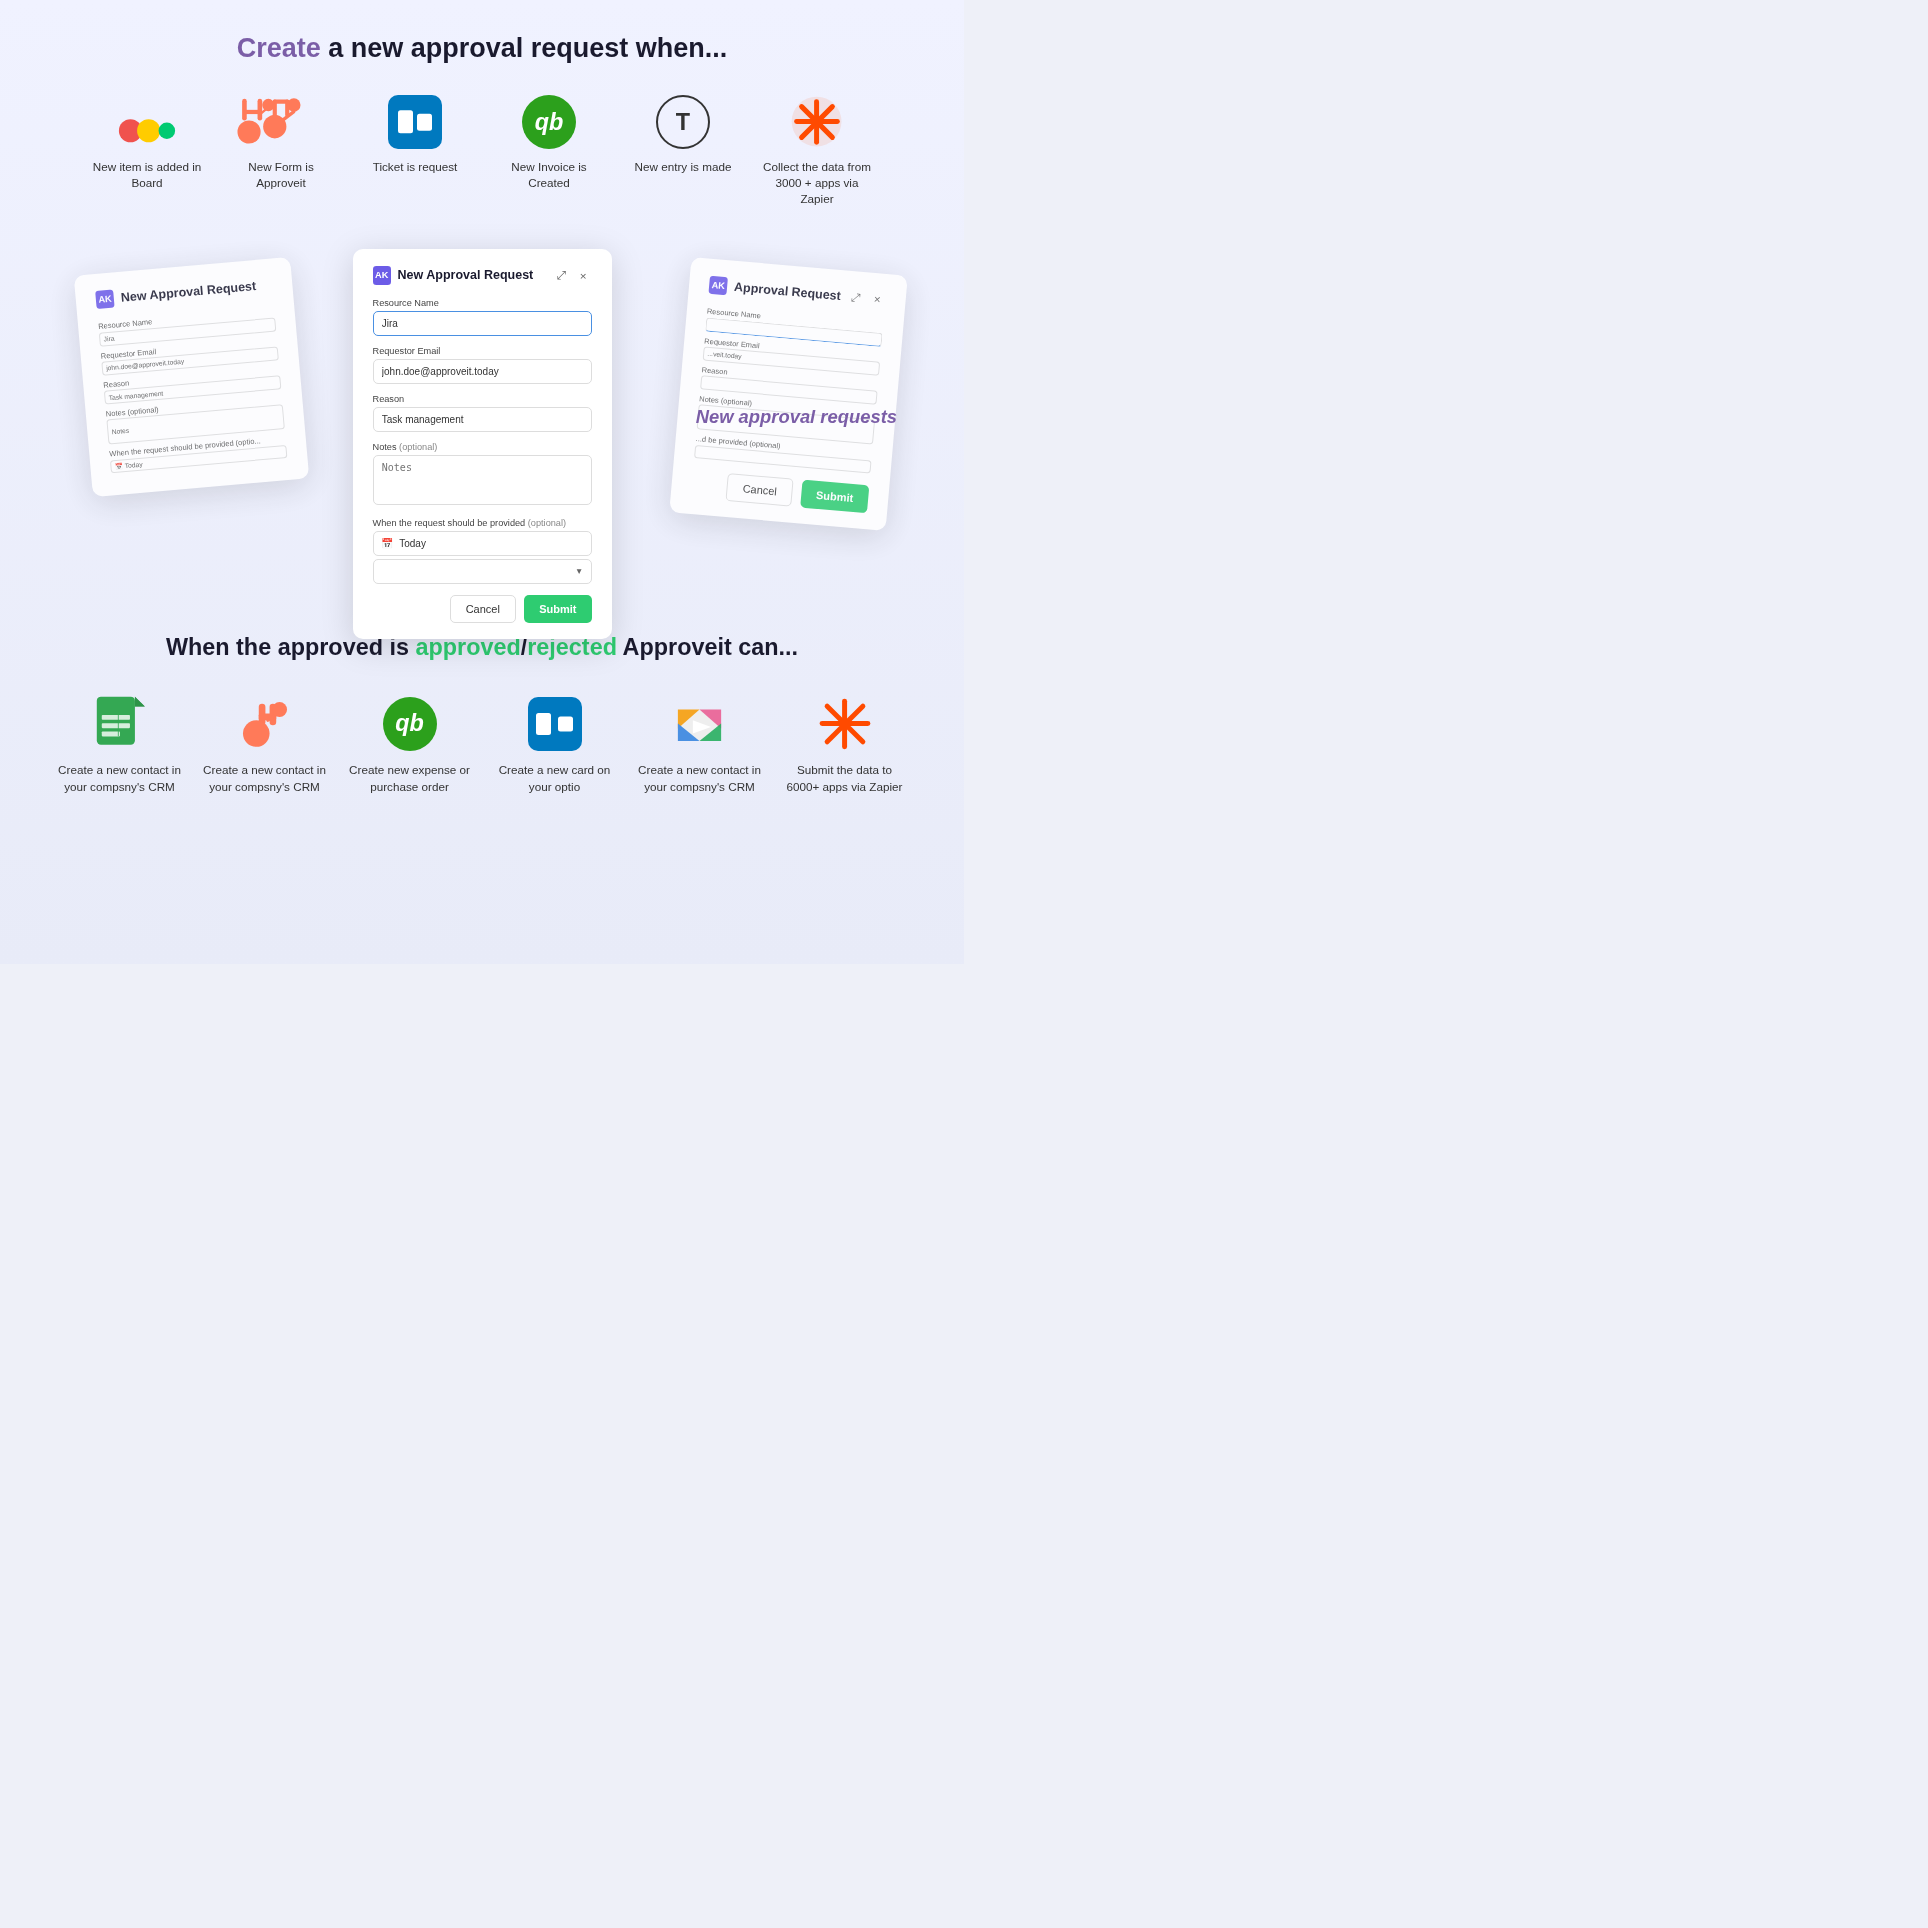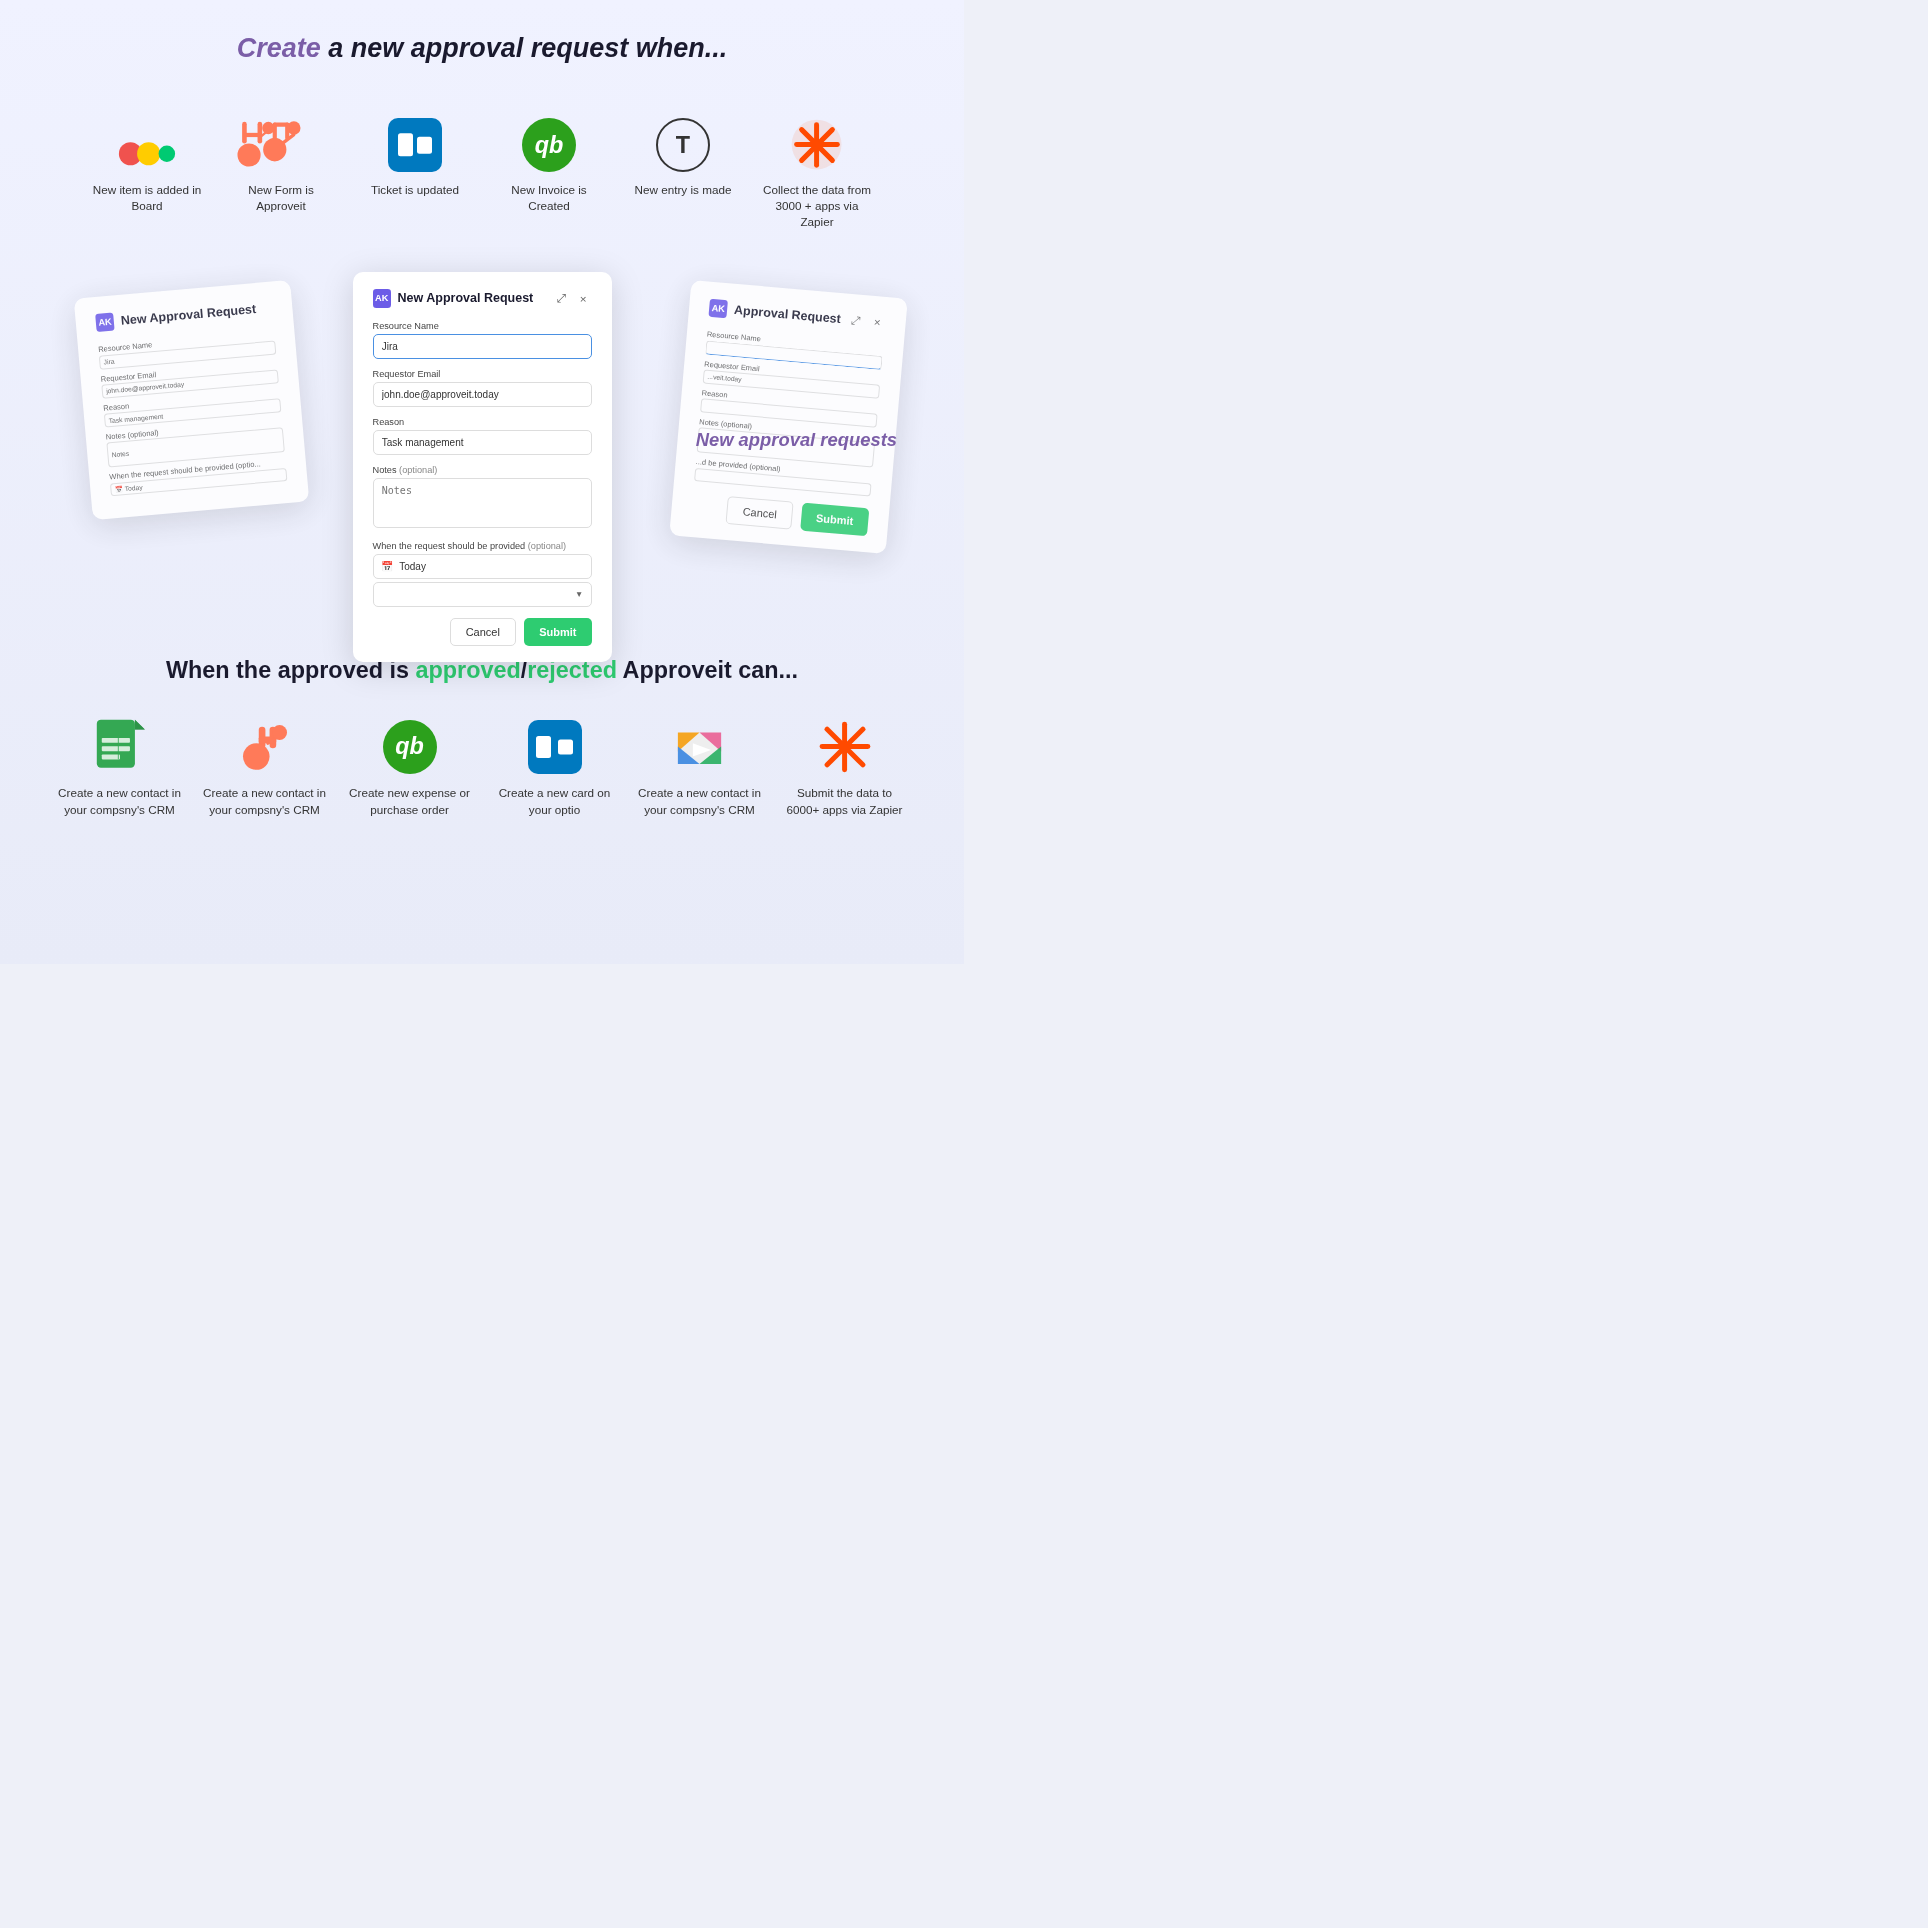--- a/index.html
+++ b/index.html
@@ -21,22 +21,21 @@
     
     .top-section {
       padding: 33px 16.7px 16.7px;
       text-align: center;
     }
 
     .main-title {
       font-size: 27px;
       font-weight: 700;
       color: #1a1a2e;
-      margin-bottom: 51px;
-      font-style: italic;
+      margin-bottom: 28px;
     }
 
     .main-title .highlight {
       color: #7b5ea7;
     }
 
     
     .triggers-row {
       display: flex;
       justify-content: center;
@@ -482,21 +481,21 @@
         <span class="trigger-label">New Form is Approveit</span>
       </div>
 
       <div class="trigger-item">
         <div class="trigger-icon">
           <div class="trello-icon">
             <div class="trello-card left"></div>
             <div class="trello-card right"></div>
           </div>
         </div>
-        <span class="trigger-label">Ticket is updated</span>
+        <span class="trigger-label">Ticket is request</span>
       </div>
 
       <div class="trigger-item">
         <div class="trigger-icon">
           <div class="qb-icon">qb</div>
         </div>
         <span class="trigger-label">New Invoice is Created</span>
       </div>
 
       <div class="trigger-item">

